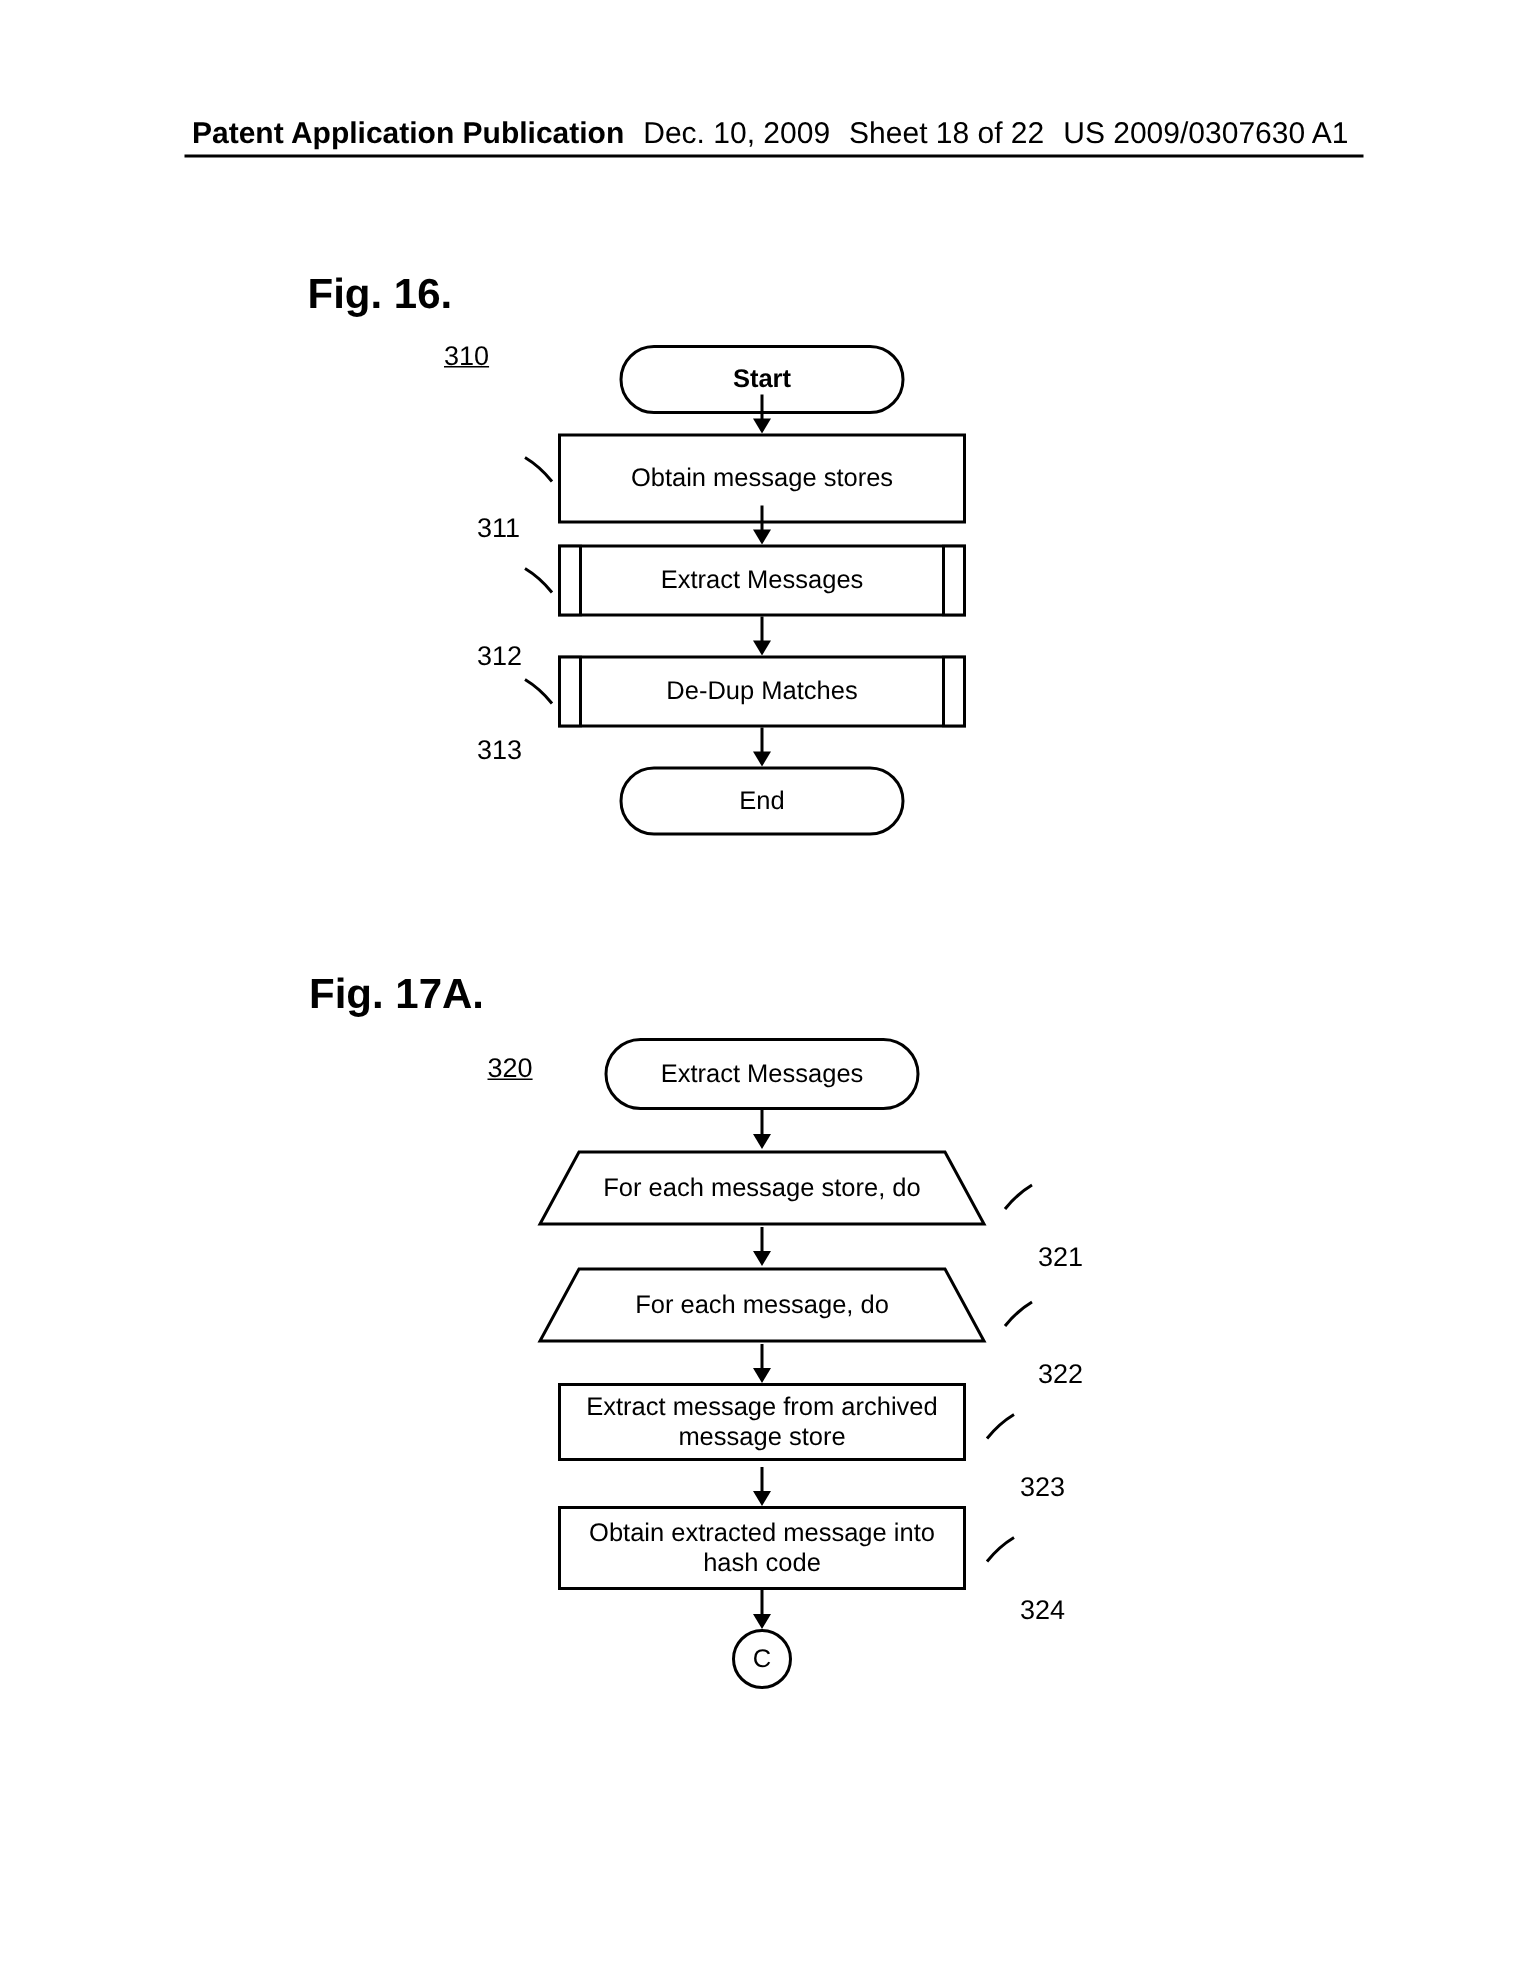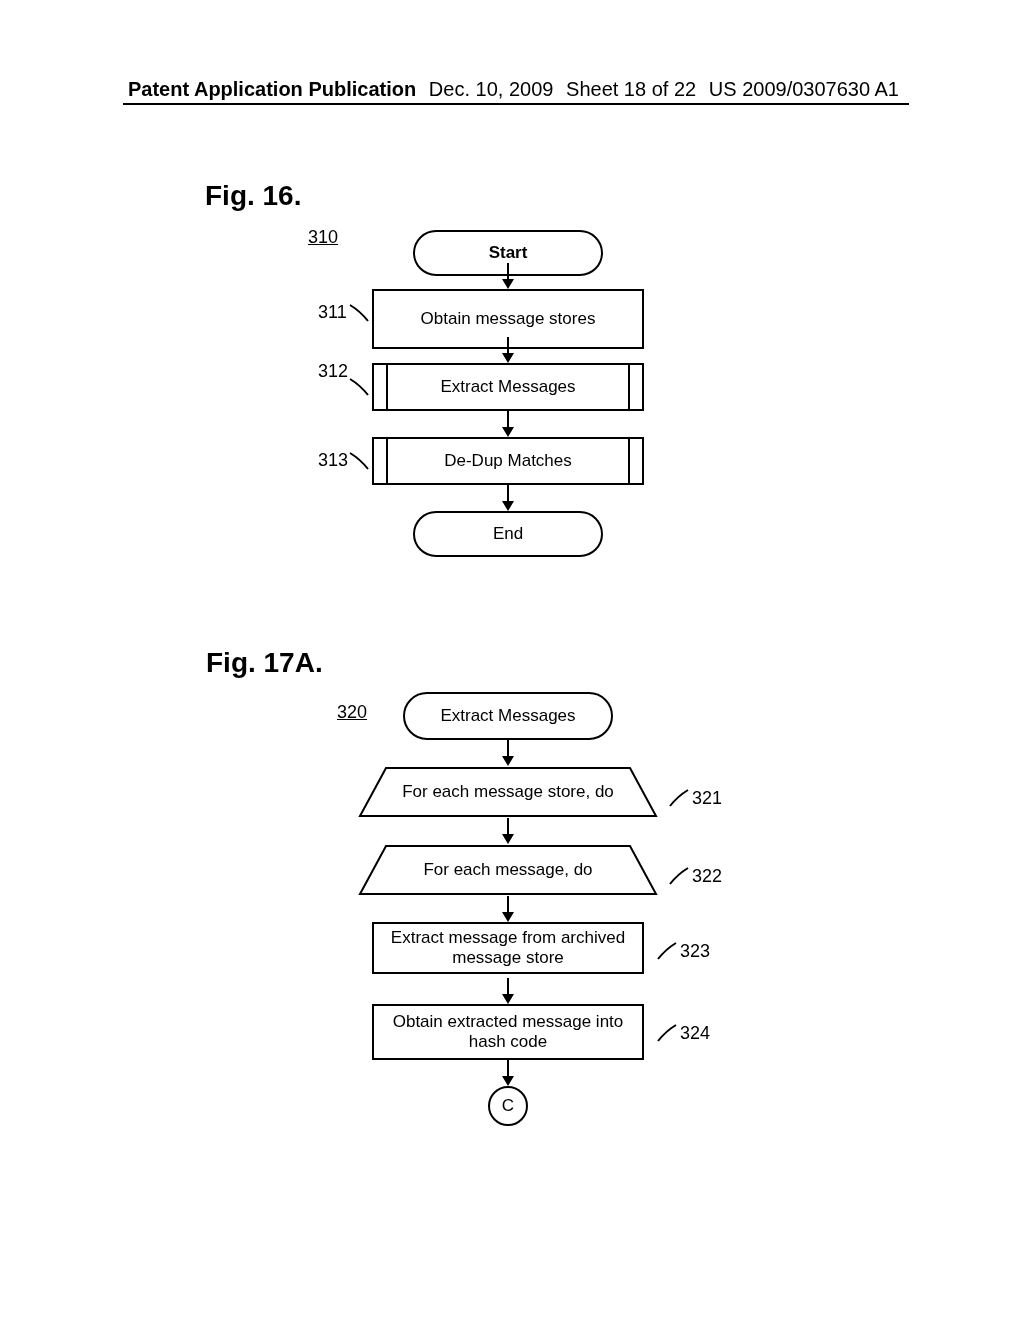--- a/index.html
+++ b/index.html
@@ -39,21 +39,20 @@
     font-size: 28px;
     font-weight: bold;
   }
   .fig16-title { top: 180px; left: 205px; }
   .fig17a-title { top: 647px; left: 206px; }
 
   .fig-ref {
     position: absolute;
     font-size: 18px;
     text-decoration: underline;
-    margin-left: 12px;
   }
   .ref-310 { top: 227px; left: 296px; }
   .ref-320 { top: 702px; left: 325px; }
 
   
   .flowchart {
     position: absolute;
     left: 0;
     width: 1024px;
   }
@@ -146,20 +145,21 @@
     width: 0; height: 0;
     border-left: 6px solid transparent;
     border-right: 6px solid transparent;
     border-top: 10px solid #000;
   }
 
   
   .callout {
     position: absolute;
     font-size: 18px;
+    margin-top: 40px;
   }
   .callout-arc-left {
     position: absolute;
     width: 22px; height: 22px;
   }
   .callout-arc-right {
     position: absolute;
     width: 22px; height: 22px;
   }
 
@@ -186,21 +186,21 @@
   <div class="node process" style="top:74px;">Obtain message stores</div>
   <div class="callout" style="top:87px; left:318px;">311</div>
   <svg class="callout-arc-left" style="top:88px; left:348px;">
       <path d="M2 2 Q12 8 20 18" stroke="#000" stroke-width="2" fill="none"></path>
     </svg>
   <div class="arrow" style="top:122px; height:24px;"></div>
 
   <div class="node predefined" style="top:148px;">
     <span>Extract Messages</span>
   </div>
-  <div class="callout" style="top:146px; left:318px;">312</div>
+  <div class="callout" style="top:172px; left:318px;">312</div>
   <svg class="callout-arc-left" style="top:162px; left:348px;">
       <path d="M2 2 Q12 8 20 18" stroke="#000" stroke-width="2" fill="none"></path>
     </svg>
   <div class="arrow" style="top:196px; height:24px;"></div>
 
   <div class="node predefined" style="top:222px;">
     <span>De-Dup Matches</span>
   </div>
   <div class="callout" style="top:235px; left:318px;">313</div>
   <svg class="callout-arc-left" style="top:236px; left:348px;">

